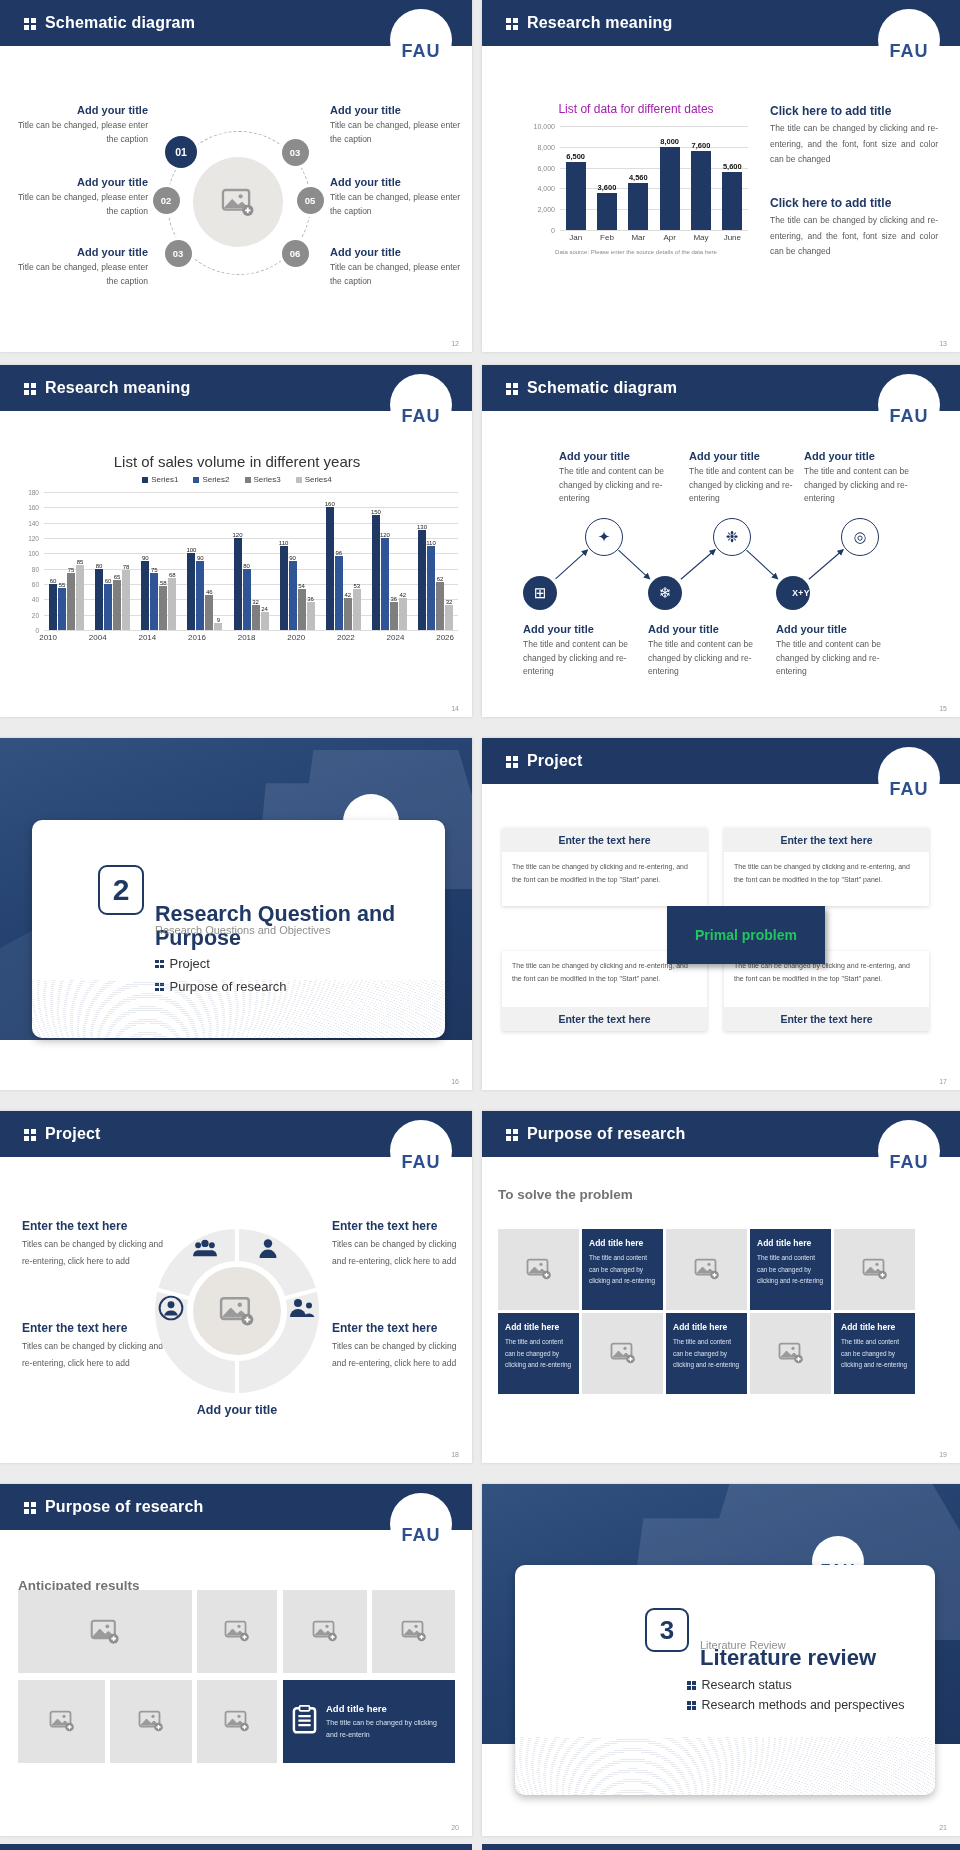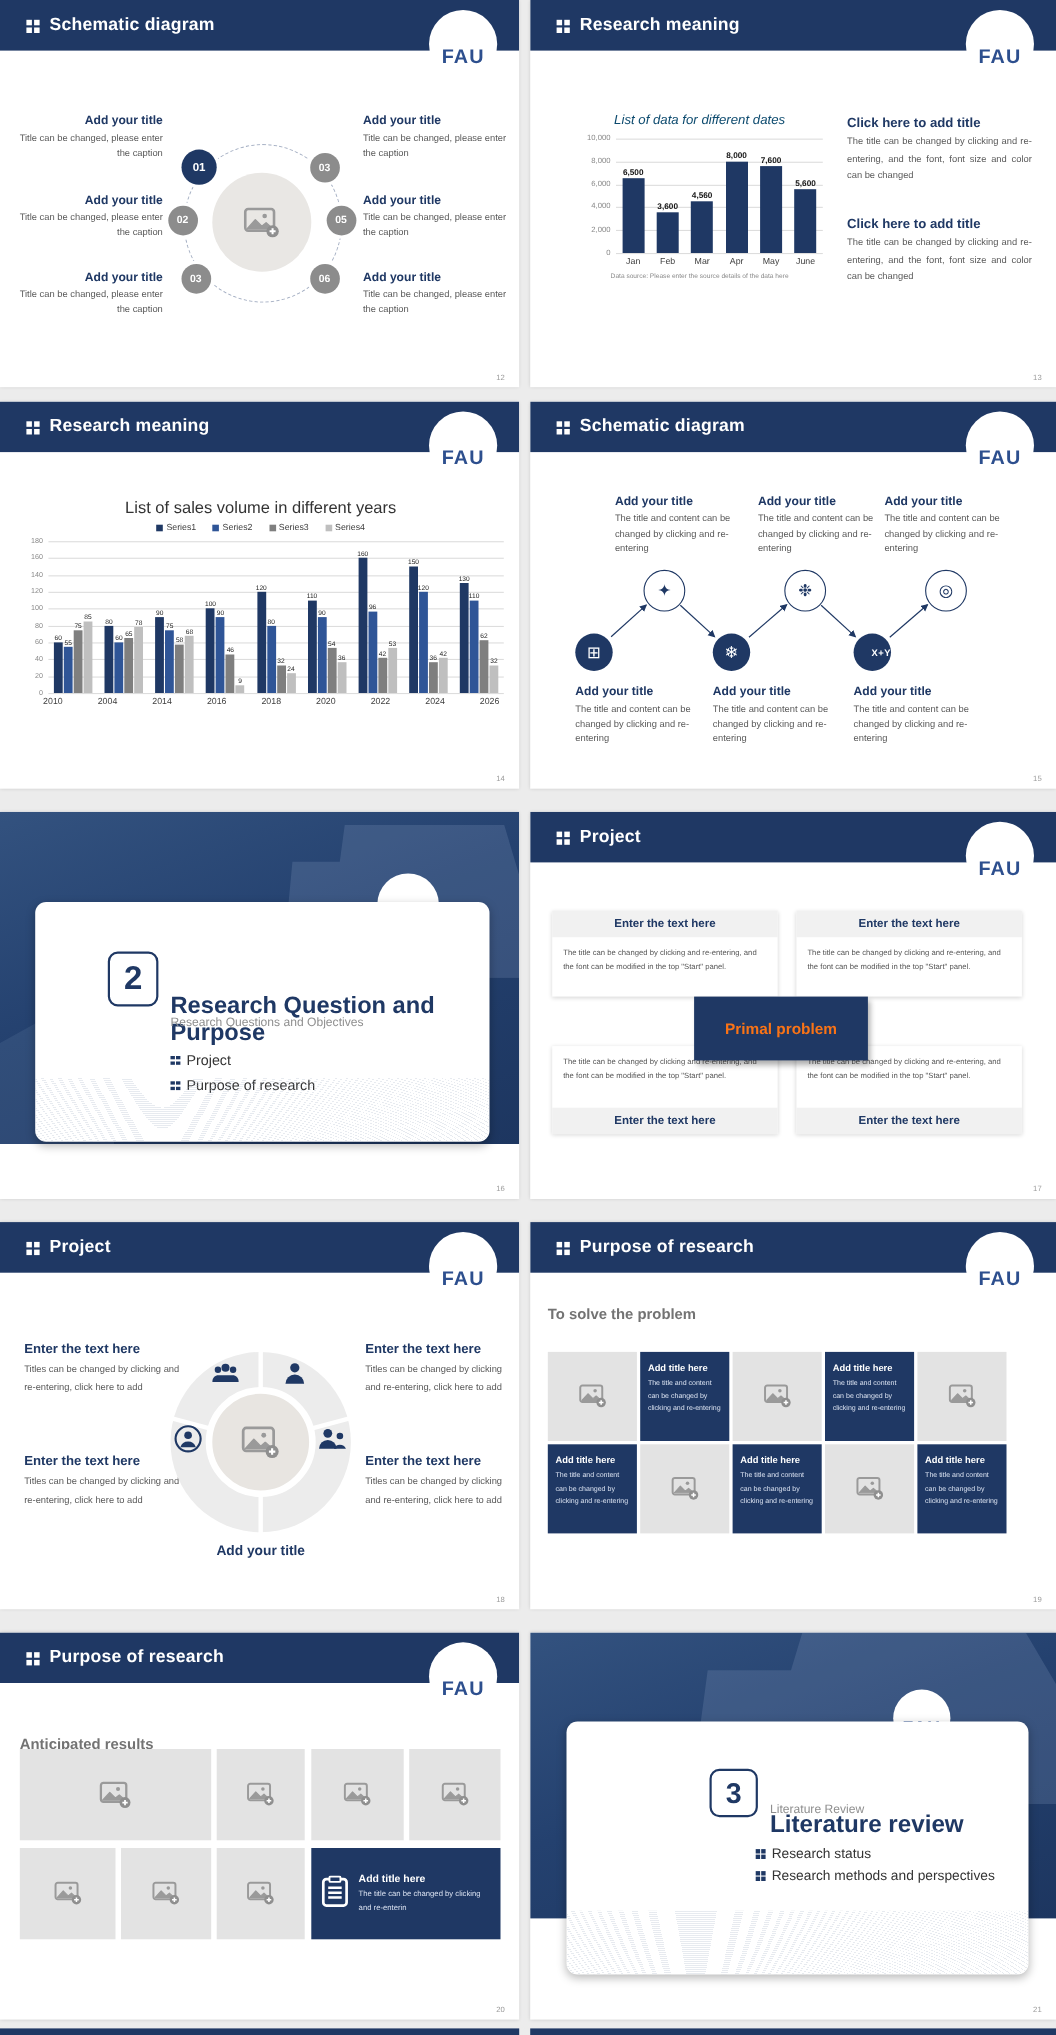--- a/index.html
+++ b/index.html
@@ -29,21 +29,21 @@
   .co.r{text-align:right;}
   .co-h2{font-weight:bold;color:#1f3864;font-size:12px;}
   
   .ring12{position:absolute;border:1.3px dashed #a9b3c6;border-radius:50%;}
   .c12c{position:absolute;background:#e9e7e4;border-radius:50%;display:flex;align-items:center;justify-content:center;}
   .badge{position:absolute;border-radius:50%;background:#8c8c8c;color:#fff;font-size:9.5px;font-weight:bold;
          display:flex;align-items:center;justify-content:center;box-shadow:0 0 0 3px #fff;}
   .badge.primary{background:#1f3864;font-size:10.5px;}
   
   .chartbox{position:absolute;}
-  .c-title{font-size:12px;color:#0c4a6e;text-align:center;font-style:italic;}
+  .c-title{font-size:12px;color:#a21caf;text-align:center;}
   .c2-title{font-size:15px;color:#333;text-align:center;}
   .plotwrap{position:relative;}
   .gl{position:absolute;left:0;right:0;height:1px;background:#ddd;}
   .gl-lab{position:absolute;right:calc(100% + 5px);transform:translateY(-50%);font-size:7px;color:#8a8a8a;white-space:nowrap;}
   .gl-lab2{font-size:6.5px;}
   .bars{position:absolute;left:0;right:0;top:0;bottom:0;display:flex;justify-content:space-around;align-items:flex-end;}
   .bcol{flex:1;display:flex;flex-direction:column;align-items:center;justify-content:flex-end;height:100%;}
   .blab{font-size:7.5px;font-weight:bold;color:#111;margin-bottom:1px;}
   .bar{width:20px;}
   .xrow{display:flex;font-size:8px;color:#404040;margin-top:3px;}
@@ -64,22 +64,22 @@
   .circ{position:absolute;border-radius:50%;display:flex;align-items:center;justify-content:center;z-index:3;}
   .circ.dark{background:#1f3864;color:#fff;font-size:15px;}
   .circ.line{background:#fff;border:1.2px solid #1f3864;color:#1f3864;font-size:15px;}
   .circ .xy{font-size:8.5px;font-weight:bold;letter-spacing:.5px;}
   .arrowsvg{position:absolute;left:0;top:0;z-index:1;}
   
   .card17{position:absolute;background:#fff;box-shadow:0 1px 4px rgba(0,0,0,.16);}
   .band{height:24px;background:#f1f1f1;display:flex;align-items:center;justify-content:center;
         font-size:10.5px;font-weight:bold;color:#1f3864;}
   .card-b{padding:8px 10px 0 10px;font-size:7px;line-height:1.9;color:#555;}
-  .center17{position:absolute;background:#1f3864;color:#f97316;display:flex;align-items:center;justify-content:center;
-            font-size:14px;font-weight:bold;box-shadow:3px 4px 5px rgba(0,0,0,.32);z-index:4;}
+  .center17{position:absolute;background:#1f3864;color:#22c55e;display:flex;align-items:center;justify-content:center;
+            font-size:14px;font-weight:bold;box-shadow:3px 4px 5px rgba(0,0,0,.32);z-index:4;margin-left:36px;}
   
   .ring18{position:absolute;border-radius:50%;background:#ececec;z-index:1;}
   .div18{position:absolute;width:4px;height:88px;background:#fff;transform-origin:50% 0;z-index:2;}
   .center18{position:absolute;border-radius:50%;background:#e8e5e1;border:6px solid #fff;box-sizing:border-box;
             display:flex;align-items:center;justify-content:center;z-index:3;}
   .icon18{position:absolute;z-index:4;}
   .cap18{position:absolute;font-weight:bold;color:#1f3864;font-size:12.5px;text-align:center;}
   
   .sec-h{position:absolute;font-size:13.5px;font-weight:bold;color:#737373;}
   .cell{position:absolute;box-sizing:border-box;}

